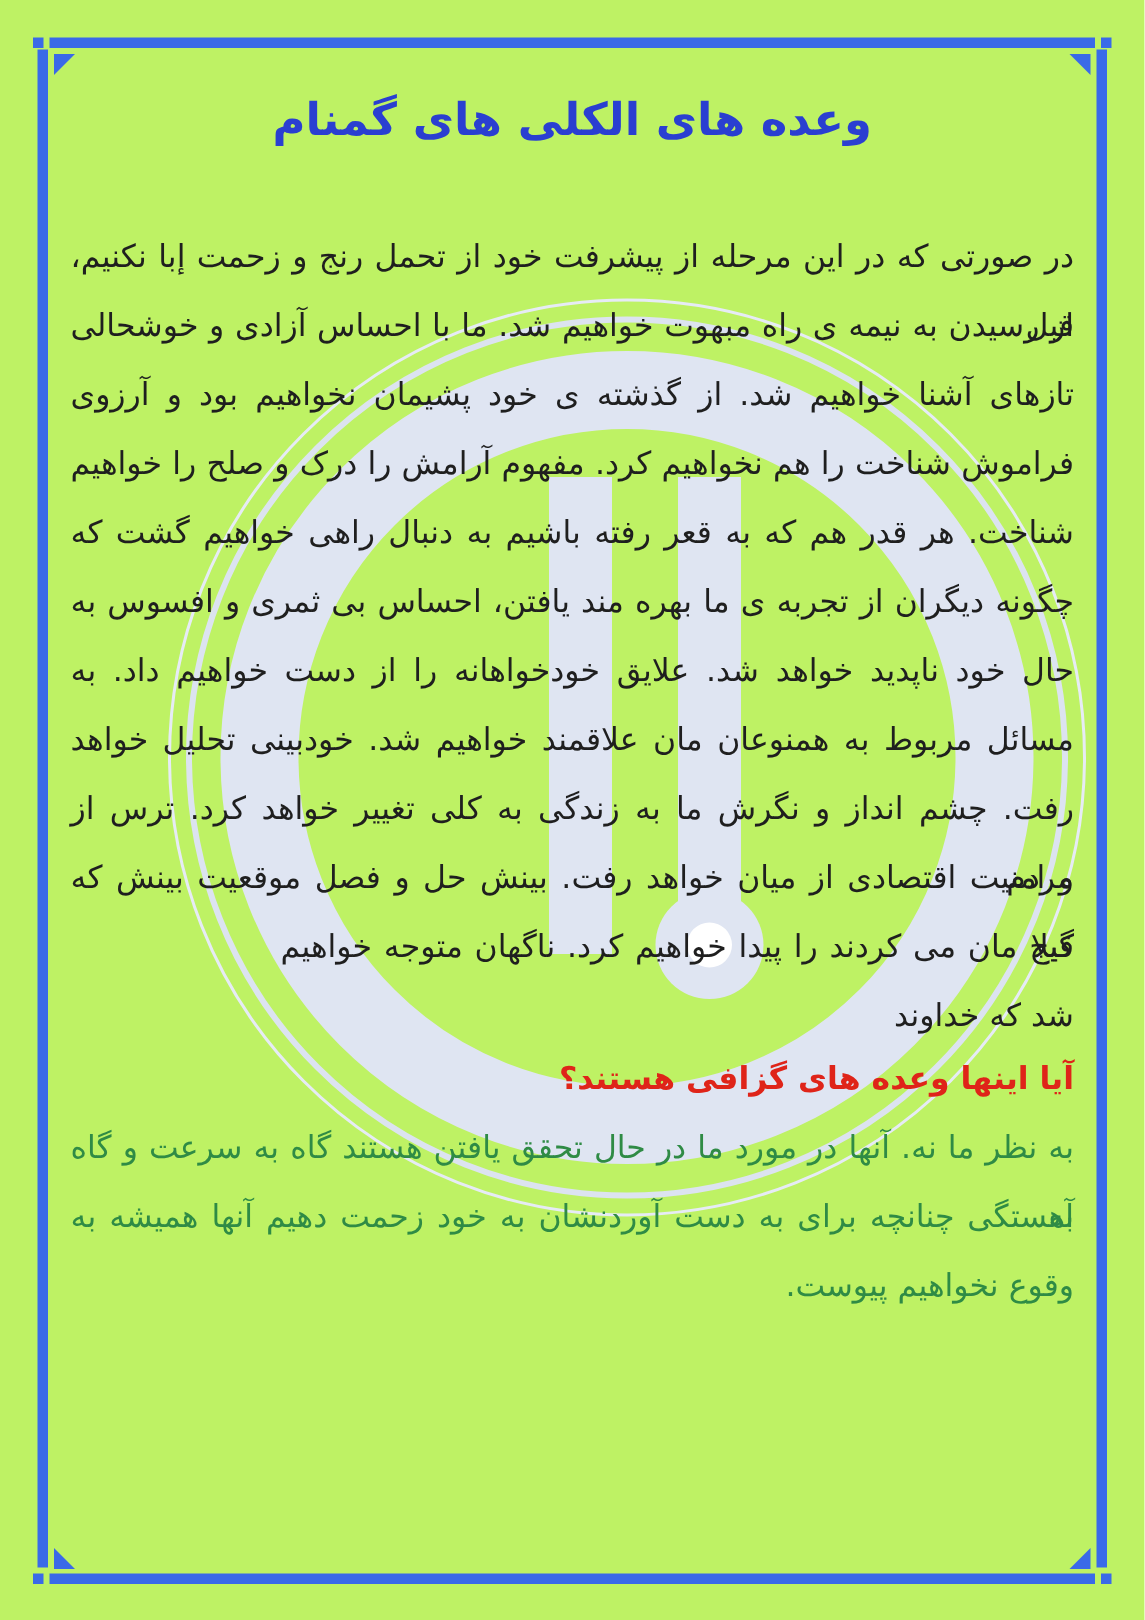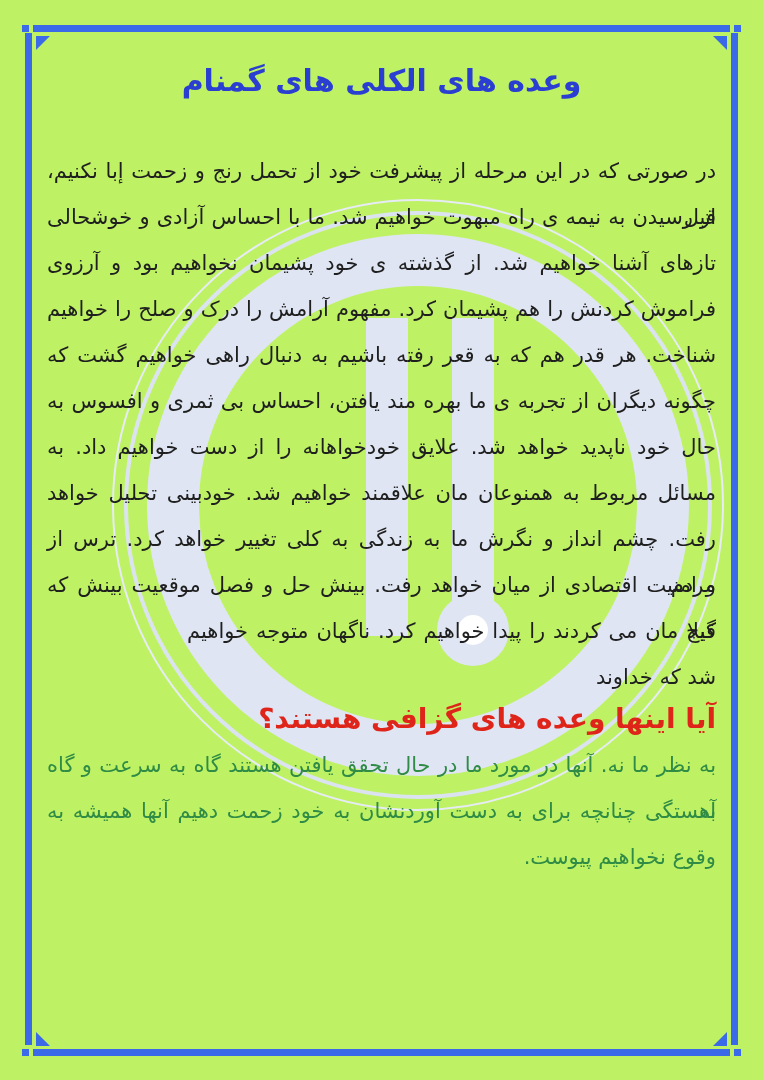--- a/index.html
+++ b/index.html
@@ -25,21 +25,21 @@
     font-size:21px;color:#1f1f1f;
     text-align:justify;text-align-last:justify;
     white-space:normal;overflow:visible;
   }
   .body-block .line:last-child{text-align-last:right;margin-right:0;padding-left:140px;}
   .answer-block .line{color:#2f8b45;}
   .answer-block .line:last-child{text-align-last:right;padding-left:165px;}
   .question-heading{
     position:absolute;left:47px;top:699px;width:669px;height:40px;
     line-height:40px;direction:rtl;text-align:right;
-    font-size:28px;font-weight:bold;color:#df2419;
+    font-size:21px;font-weight:bold;color:#df2419;
   }
 </style>
 </head>
 <body>
 
 <div class="page">
 
   <svg class="bg-svg" viewBox="0 0 763 1080" xmlns="http://www.w3.org/2000/svg">
 
     <g>
@@ -70,21 +70,21 @@
 
   <div class="content">
 
     <div class="doc-title">وعده های  الکلی های گمنام</div>
 
     <div class="body-block">
 
     <div class="line">در صورتی که در این مرحله از پیشرفت خود از تحمل رنج و زحمت إبا نکنیم، قبل</div>
         <div class="line">از رسیدن به نیمه ی راه مبهوت خواهیم شد. ما با احساس آزادی و خوشحالی</div>
         <div class="line">تازهای آشنا خواهیم شد. از گذشته ی خود پشیمان نخواهیم بود و آرزوی</div>
-        <div class="line">فراموش کردنش را هم پشیمان کرد. مفهوم آرامش را درک و صلح را خواهیم</div>
+        <div class="line">فراموش شناخت را هم نخواهیم کرد. مفهوم آرامش را درک و صلح را خواهیم</div>
         <div class="line">شناخت. هر قدر هم که به قعر رفته باشیم به دنبال راهی خواهیم گشت که</div>
         <div class="line">چگونه دیگران از تجربه ی ما بهره مند یافتن، احساس بی ثمری و افسوس به</div>
         <div class="line">حال خود ناپدید خواهد شد. علایق خودخواهانه را از دست خواهیم داد. به</div>
         <div class="line">مسائل مربوط به همنوعان مان علاقمند خواهیم شد. خودبینی تحلیل خواهد</div>
         <div class="line">رفت. چشم انداز و نگرش ما به زندگی به کلی تغییر خواهد کرد. ترس از مردم</div>
         <div class="line">و امنیت اقتصادی از میان خواهد رفت. بینش حل و فصل موقعیت بینش که قبلا</div>
         <div class="line">گیج مان می کردند را پیدا خواهیم کرد. ناگهان متوجه خواهیم شد که خداوند</div>
       </div>
 
     <div class="question-heading">آیا اینها وعده های گزافی هستند؟</div>

